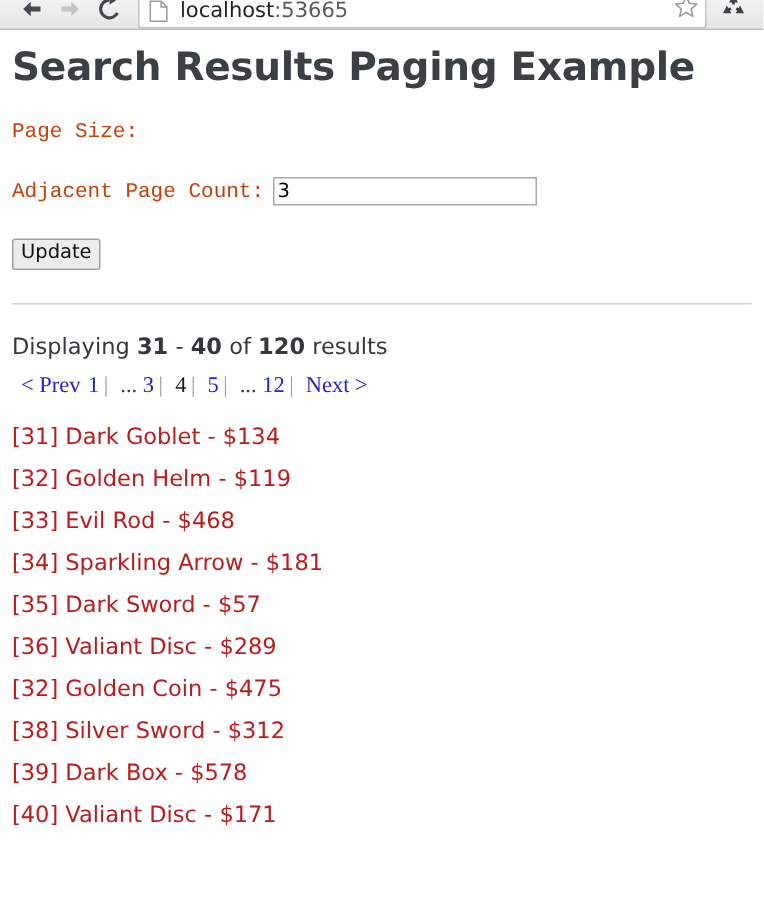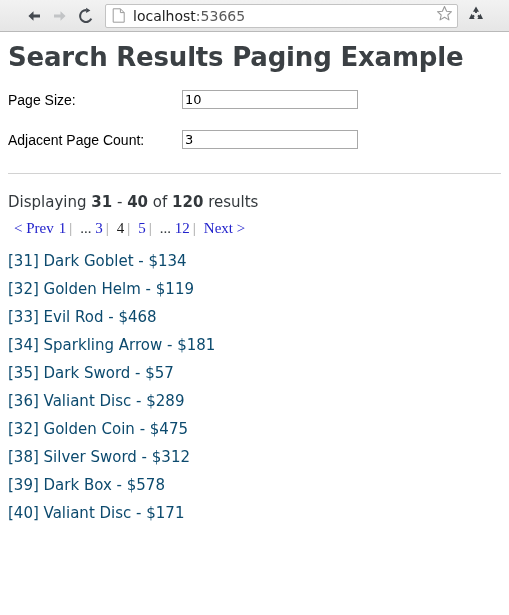--- a/index.html
+++ b/index.html
@@ -11,27 +11,27 @@
     width: 509px;
     height: 615px;
     overflow: hidden;
     font-family: "Liberation Sans", sans-serif;
     -webkit-font-smoothing: antialiased;
   }
 
   
   .browser-bar {
     position: relative;
-    height: 32px;
+    height: 20px;
     background: linear-gradient(to bottom, #f2f2f2 0%, #e6e6e6 100%);
     border-bottom: 1px solid #b9b9b9;
     box-sizing: border-box;
     display: flex;
-    align-items: center;
-    padding: 0 21px;
+    align-items: flex-end;
+    padding: 0 8px;
   }
   .nav-btn {
     width: 26px;
     height: 26px;
     display: flex;
     align-items: center;
     justify-content: center;
     flex: 0 0 auto;
   }
   .nav-btn svg { display: block; }
@@ -87,23 +87,23 @@
   }
 
   .form-rows { margin-top: 16px; }
   .form-row {
     display: flex;
     align-items: center;
     height: 22px;
     margin-bottom: 18px;
   }
   .form-row .lbl {
-    font-family: Liberation Sans, sans-serif;
+    font-family: Liberation Mono, monospace;
     font-size: 14px;
-    color: #000000;
+    color: #c2410c;
     width: 174px;
     flex: 0 0 auto;
     line-height: 1;
   }
   .form-row input.txt {
     width: 176px;
     height: 19px;
     box-sizing: border-box;
     border: 1px solid #a9a9a9;
     background: #ffffff;
@@ -159,21 +159,21 @@
   }
   .pager .current { color: #1a1a1a; }
   .pager .pipe { color: #9b9b9b; padding: 0 3px; }
   .pager .ellipsis { color: #33383c; }
   .pager .gap { display: inline-block; width: 5px; }
 
   .results { margin-top: 16px; }
   .result-item {
     font-family: "DejaVu Sans", sans-serif;
     font-size: 15px;
-    color: #0c4a6e;
+    color: #b91c1c;
     line-height: 1.0;
     margin-bottom: 13px;
     white-space: nowrap;
   }
 </style>
 </head>
 <body>
 
 <div class="browser-bar">
 
@@ -233,29 +233,29 @@
 </div>
 
 <div class="page">
 
   <h1 class="title">Search Results Paging Example</h1>
 
   <div class="form-rows">
 
     <div class="form-row">
       <span class="lbl">Page Size:</span>
-      <input class="txt" type="text" value="10" style="">
     </div>
 
     <div class="form-row">
       <span class="lbl">Adjacent Page Count:</span>
       <input class="txt" type="text" value="3" style="">
     </div>
 
 
+    <button class="update-btn">Update</button>
   </div>
 
   <hr class="sep">
 
   <div class="displaying">
     <span>Displaying</span>
     <b>31</b>
     <span>-</span>
     <b>40</b>
     <span>of</span>

